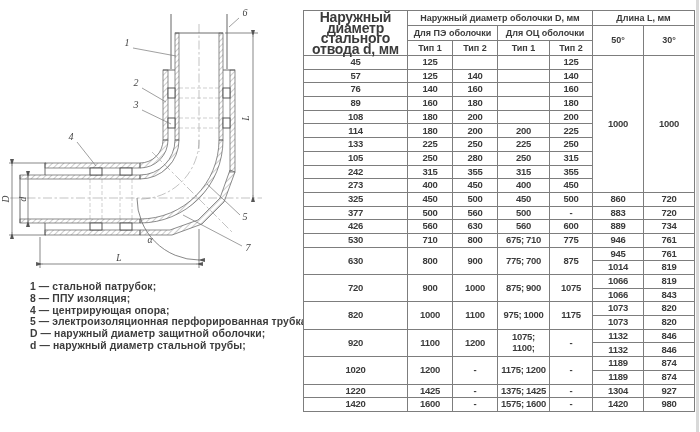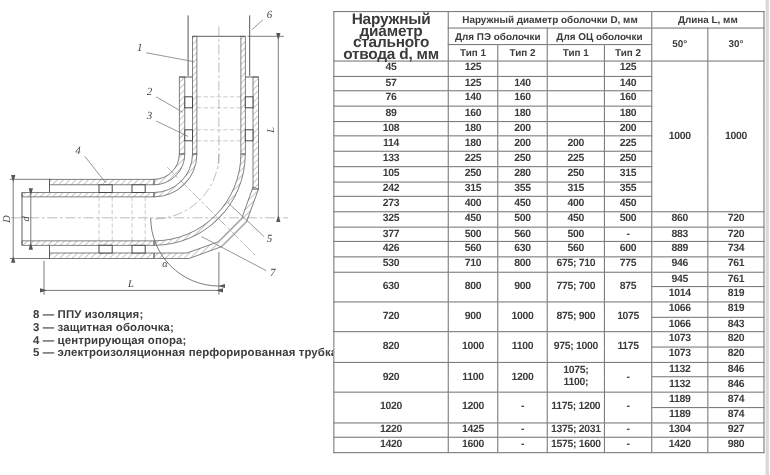--- a/index.html
+++ b/index.html
@@ -141,24 +141,26 @@
     <text class="co" x="248" y="251" text-anchor="middle">7</text>
 
     <text class="dl" transform="translate(249,118) rotate(-90)" text-anchor="middle">L</text>
     <text class="dl" x="119" y="261" text-anchor="middle">L</text>
     <text class="dl" transform="translate(9,199) rotate(-90)" text-anchor="middle">D</text>
     <text class="dl" transform="translate(26,199) rotate(-90)" text-anchor="middle">d</text>
     <text class="dl" x="150" y="243" text-anchor="middle">α</text>
   </svg>
 
   <ul class="legend">
+      <li>1 — стальной патрубок;</li>
       <li>8 — ППУ изоляция;</li>
-      <li>3 — защитная оболочка;</li>
       <li>4 — центрирующая опора;</li>
       <li>5 — электроизоляционная перфорированная трубка;</li>
+      <li>D — наружный диаметр защитной оболочки;</li>
+      <li>d — наружный диаметр стальной трубы;</li>
     </ul>
 
   <table class="dim-table">
     <colgroup>
       <col style="width:104px">
         <col style="width:45px">
         <col style="width:45px">
       <col style="width:52px">
         <col style="width:43px">
         <col style="width:51px">
@@ -356,21 +358,21 @@
           <td>874</td>
         </tr>
         <tr>
           <td>1189</td>
           <td>874</td>
         </tr>
         <tr>
           <td>1220</td>
           <td>1425</td>
           <td>-</td>
-          <td>1375; 2031</td>
+          <td>1375; 1425</td>
           <td>-</td>
           <td>1304</td>
           <td>927</td>
         </tr>
         <tr>
           <td>1420</td>
           <td>1600</td>
           <td>-</td>
           <td>1575; 1600</td>
           <td>-</td>

